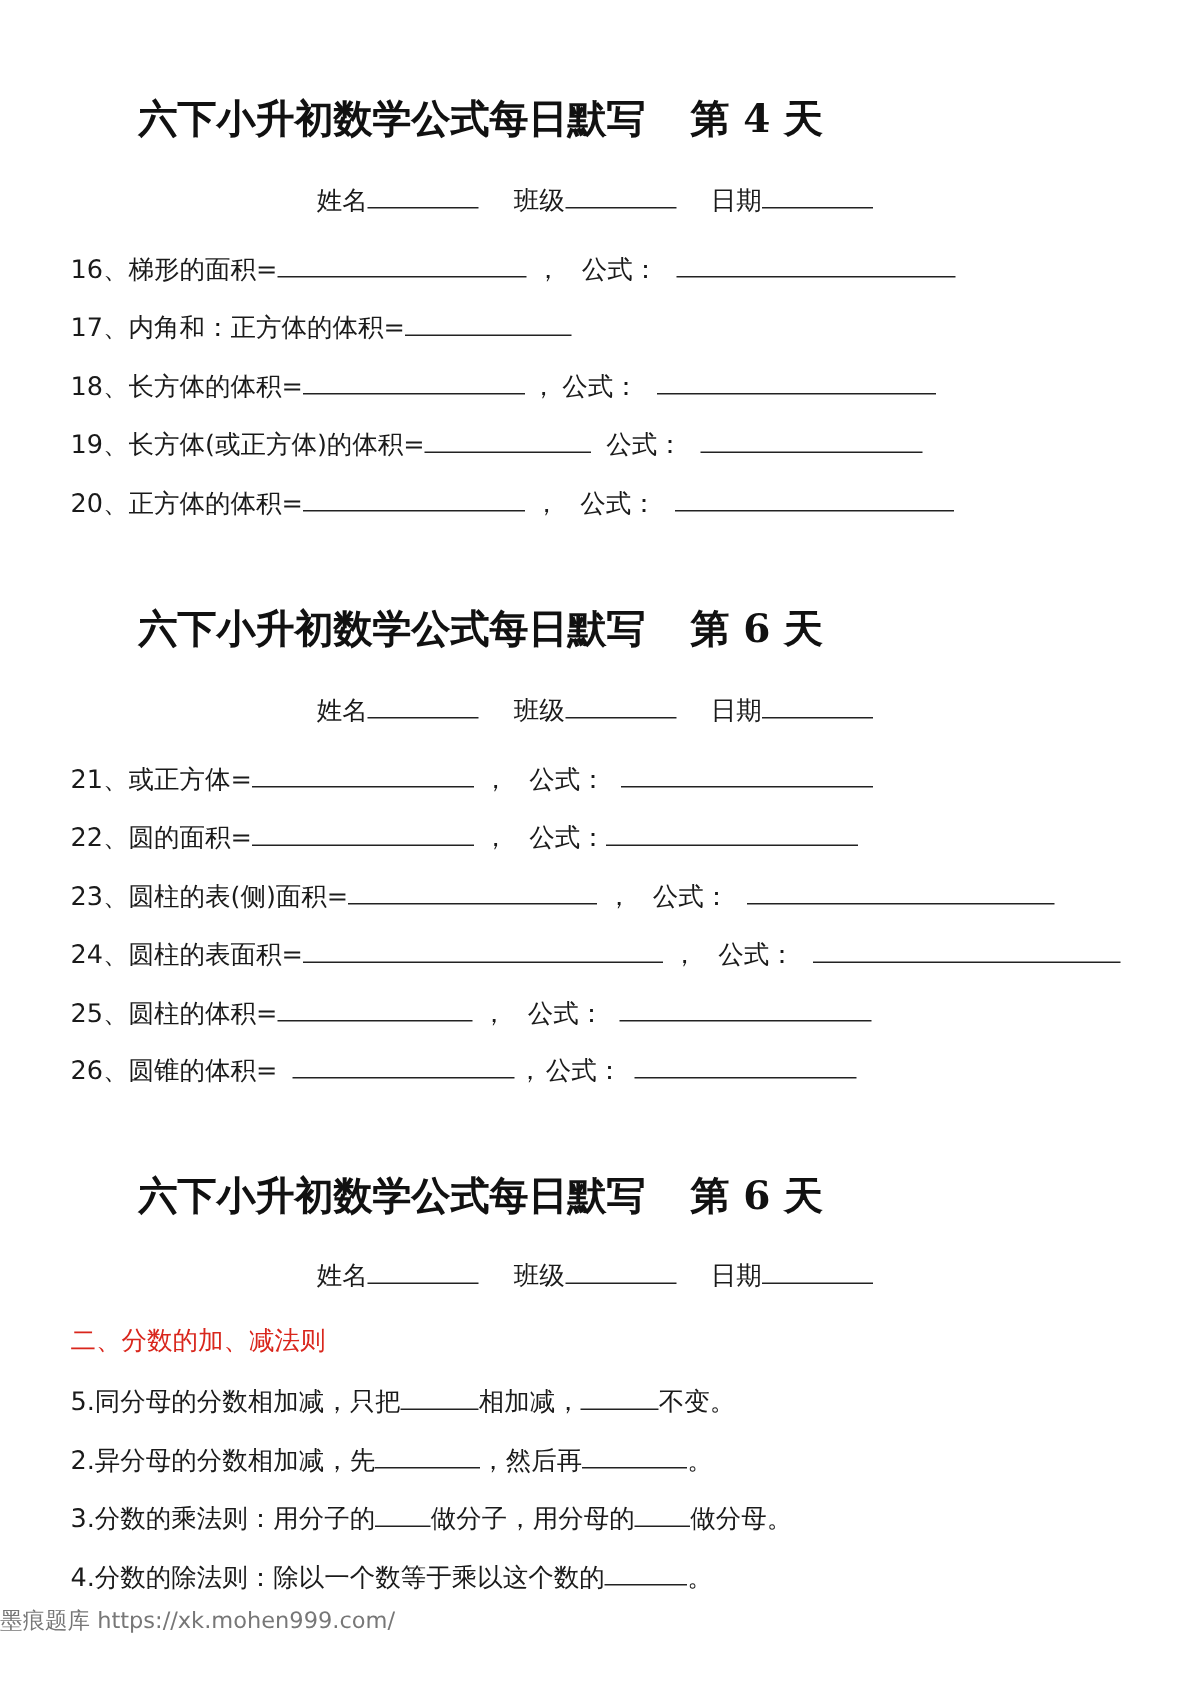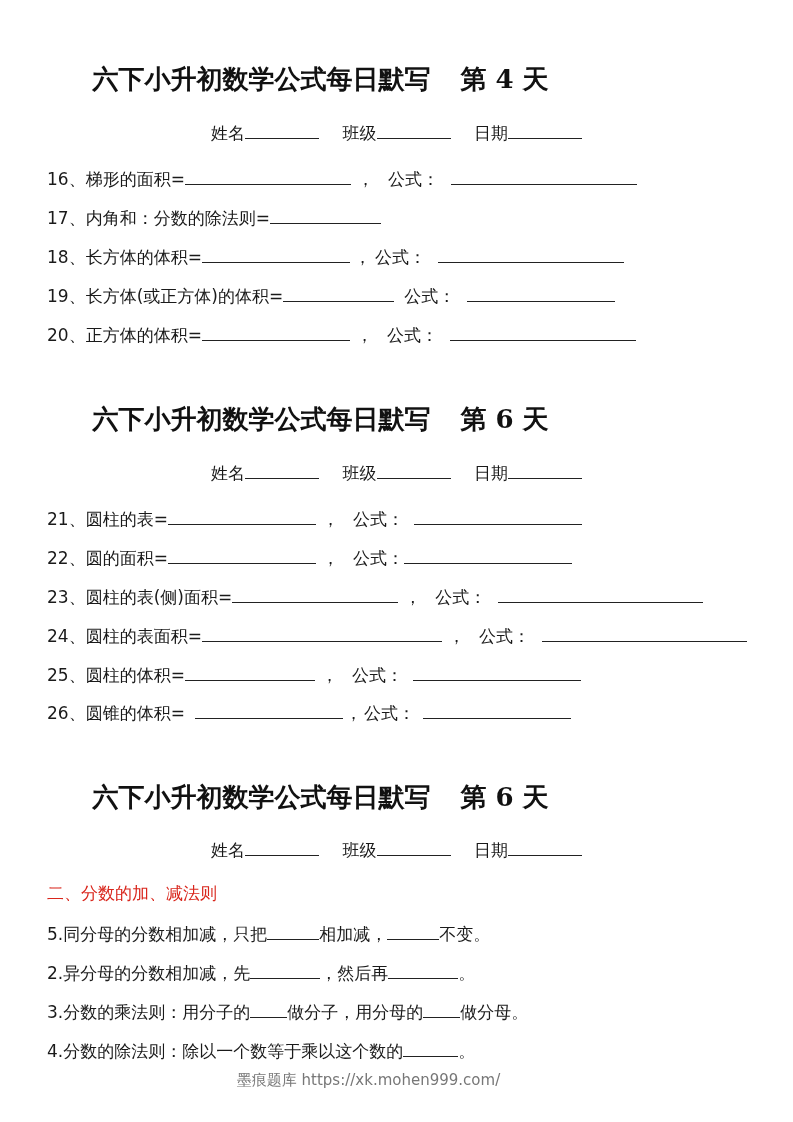--- a/index.html
+++ b/index.html
@@ -8,39 +8,39 @@
   .title { position: absolute; left: 0; width: 641px; text-align: center;
            font-family: "DejaVu Serif", "Liberation Serif", serif; font-weight: bold;
            font-size: 26px; letter-spacing: 0px; color: #111; }
   .title .gap { display: inline-block; width: 30px; }
   .meta { position: absolute; left: 0; width: 793px; text-align: center; font-size: 17px; }
   .meta .field { display: inline-block; margin: 0 9px; }
   .blank { display: inline-block; border-bottom: 1px solid #222; height: 18px; vertical-align: baseline; }
   .row { position: absolute; left: 47px; font-size: 17px; white-space: nowrap; }
   .row span { vertical-align: baseline; }
   .heading-red { position: absolute; left: 47px; font-size: 17px; color: #d9261c; text-align: right; }
-  .footer { position: absolute; left: 0; width: 737px; text-align: center; font-size: 15px; color: #777; top: 1071px; }
+  .footer { position: absolute; left: 0; width: 737px; font-size: 15px; color: #777; top: 1071px; }
 </style>
 </head>
 <body>
 
 <div class="title" style="top:62px">
   <span>六下小升初数学公式每日默写</span><span class="gap"></span><span>第 4 天</span>
 </div>
 <div class="meta" style="top:120px">
   <span class="field"><span>姓名</span><span class="blank" style="width:74px"></span></span>
   <span class="field"><span>班级</span><span class="blank" style="width:74px"></span></span>
   <span class="field"><span>日期</span><span class="blank" style="width:74px"></span></span>
 </div>
 
 <div class="row" style="top:166px">
   <span>16、</span><span>梯形的面积=</span><span class="blank" style="width:166px"></span><span style="margin:0 14px 0 6px">，</span><span>公式：</span><span style="display:inline-block;width:12px"></span><span class="blank" style="width:186px"></span>
 </div>
 <div class="row" style="top:205px">
-  <span>17、</span><span>内角和：分数的除法则=</span><span class="blank" style="width:111px"></span>
+  <span>17、</span><span>内角和：正方体的体积=</span><span class="blank" style="width:111px"></span>
 </div>
 <div class="row" style="top:244px">
   <span>18、</span><span>长方体的体积=</span><span class="blank" style="width:148px"></span><span style="margin:0 4px 0 4px">，</span><span>公式：</span><span style="display:inline-block;width:12px"></span><span class="blank" style="width:186px"></span>
 </div>
 <div class="row" style="top:283px">
   <span>19、</span><span>长方体(或正方体)的体积=</span><span class="blank" style="width:111px"></span><span style="display:inline-block;width:10px"></span><span>公式：</span><span style="display:inline-block;width:12px"></span><span class="blank" style="width:148px"></span>
 </div>
 <div class="row" style="top:322px">
   <span>20、</span><span>正方体的体积=</span><span class="blank" style="width:148px"></span><span style="margin:0 14px 0 6px">，</span><span>公式：</span><span style="display:inline-block;width:12px"></span><span class="blank" style="width:186px"></span>
 </div>
@@ -48,21 +48,21 @@
 <div class="title" style="top:402px">
   <span>六下小升初数学公式每日默写</span><span class="gap"></span><span>第 6 天</span>
 </div>
 <div class="meta" style="top:460px">
   <span class="field"><span>姓名</span><span class="blank" style="width:74px"></span></span>
   <span class="field"><span>班级</span><span class="blank" style="width:74px"></span></span>
   <span class="field"><span>日期</span><span class="blank" style="width:74px"></span></span>
 </div>
 
 <div class="row" style="top:506px">
-  <span>21、</span><span>圆柱的表=</span><span class="blank" style="width:148px"></span><span style="margin:0 14px 0 6px">，</span><span>公式：</span><span style="display:inline-block;width:10px"></span><span class="blank" style="width:168px"></span>
+  <span>21、</span><span>或正方体=</span><span class="blank" style="width:148px"></span><span style="margin:0 14px 0 6px">，</span><span>公式：</span><span style="display:inline-block;width:10px"></span><span class="blank" style="width:168px"></span>
 </div>
 <div class="row" style="top:545px">
   <span>22、</span><span>圆的面积=</span><span class="blank" style="width:148px"></span><span style="margin:0 14px 0 6px">，</span><span>公式：</span><span class="blank" style="width:168px"></span>
 </div>
 <div class="row" style="top:584px">
   <span>23、</span><span>圆柱的表(侧)面积=</span><span class="blank" style="width:166px"></span><span style="margin:0 14px 0 6px">，</span><span>公式：</span><span style="display:inline-block;width:12px"></span><span class="blank" style="width:205px"></span>
 </div>
 <div class="row" style="top:623px">
   <span>24、</span><span>圆柱的表面积=</span><span class="blank" style="width:240px"></span><span style="margin:0 14px 0 6px">，</span><span>公式：</span><span style="display:inline-block;width:12px"></span><span class="blank" style="width:205px"></span>
 </div>

